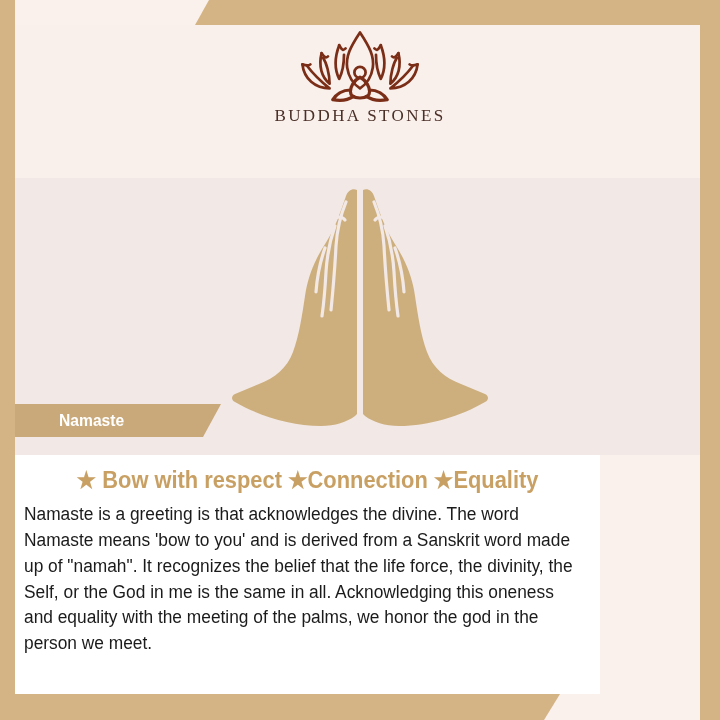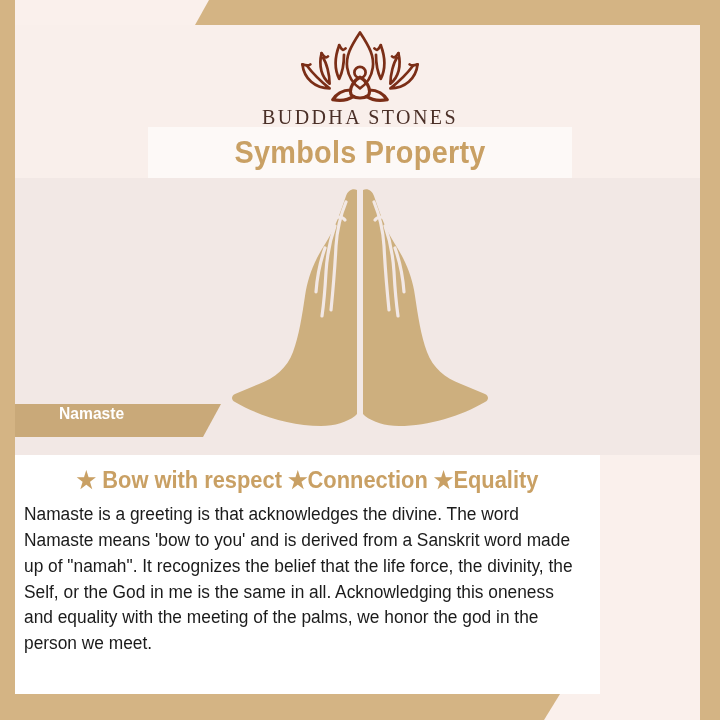--- a/index.html
+++ b/index.html
@@ -45,21 +45,21 @@
 
   
   .logo{
     position:absolute;left:0;right:0;top:26px;
     display:flex;flex-direction:column;align-items:center;
   }
   .logo-mark{width:160px;height:76px;display:block;}
   .logo-word{
     margin-top:4px;
     font-family:"Liberation Serif", serif;
-    font-size:20px;letter-spacing:2.4px;color:#4a2f27;
+    font-size:17px;letter-spacing:2.4px;color:#4a2f27;
     font-weight:400;
   }
 
   
   .title-plate{
     position:absolute;left:148px;top:127px;width:424px;height:51px;
     background:#FDF9F7;
     display:flex;align-items:center;justify-content:center;
   }
   .title-text{
@@ -73,21 +73,21 @@
   .hands{
     position:absolute;left:229px;top:186px;width:262px;height:242px;
   }
   .hands svg{display:block;width:100%;height:100%;}
 
   
   .ribbon{
     position:absolute;left:15px;top:404px;width:206px;height:33px;
     background:#C9A979;
     clip-path:polygon(0 0, 100% 0, calc(100% - 18px) 100%, 0 100%);
-    display:flex;
+    display:flex;align-items:center;
   }
   .ribbon-text{
     margin-left:44px;color:#fff;font-size:17px;font-weight:bold;
     transform:scaleX(.92);transform-origin:left center;
     white-space:nowrap;
   }
 
   
   .panel{
     position:absolute;left:15px;top:455px;width:585px;height:239px;
@@ -151,23 +151,20 @@
           <path d="M100 64 C92 68 88 76 88 82 C88 88 94 90 100 90 C106 90 112 88 112 82 C112 76 108 68 100 64 Z"></path>
 
           <path d="M88 80 C78 80 70 86 66 92 C76 94 86 92 92 88"></path>
           <path d="M112 80 C122 80 130 86 134 92 C124 94 114 92 108 88"></path>
         </g>
       </svg>
     </span>
     <span class="logo-word">BUDDHA STONES</span>
   </div>
 
-  <div class="title-plate">
-    <span class="title-text">Symbols Property</span>
-  </div>
 
   <div class="hands">
     <svg viewBox="0 0 262 242" xmlns="http://www.w3.org/2000/svg">
       <g fill="#CDAF7E">
 
         <path d="M128 4
                  C124 2 119 4 117 10
                  C113 22 108 36 103 46
                  C99 54 93 62 88 72
                  C82 84 78 96 76 110

